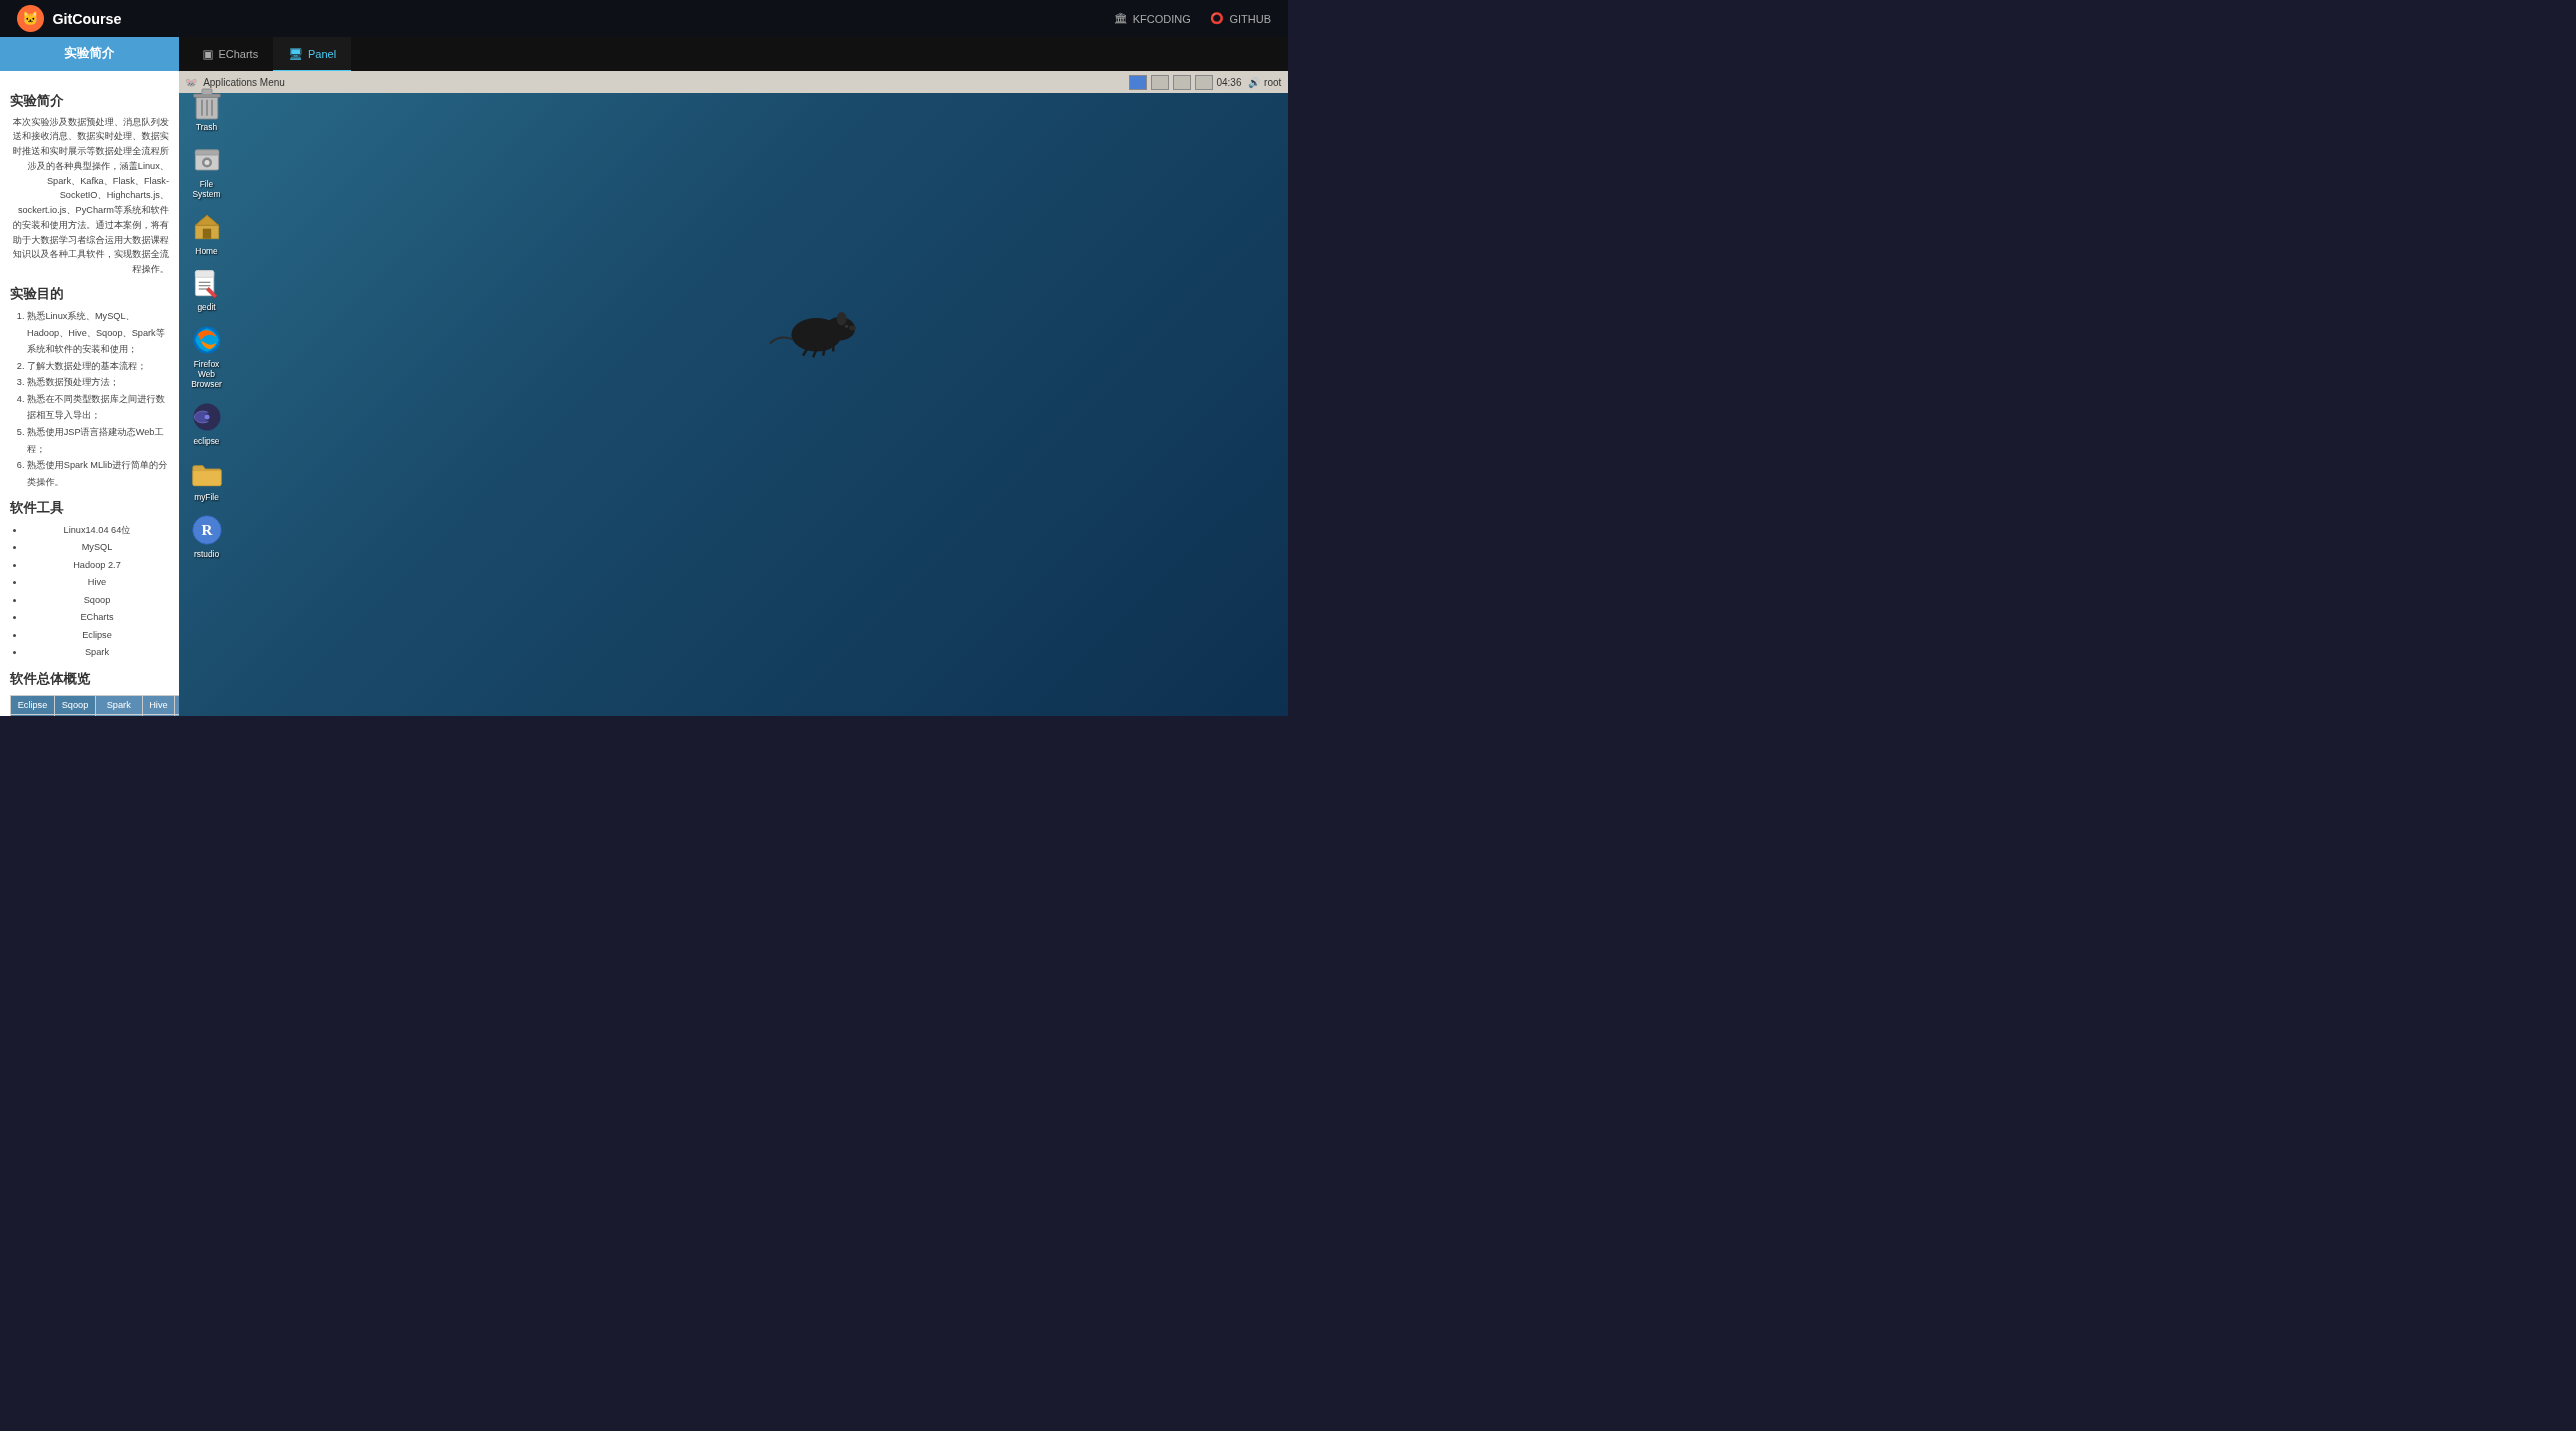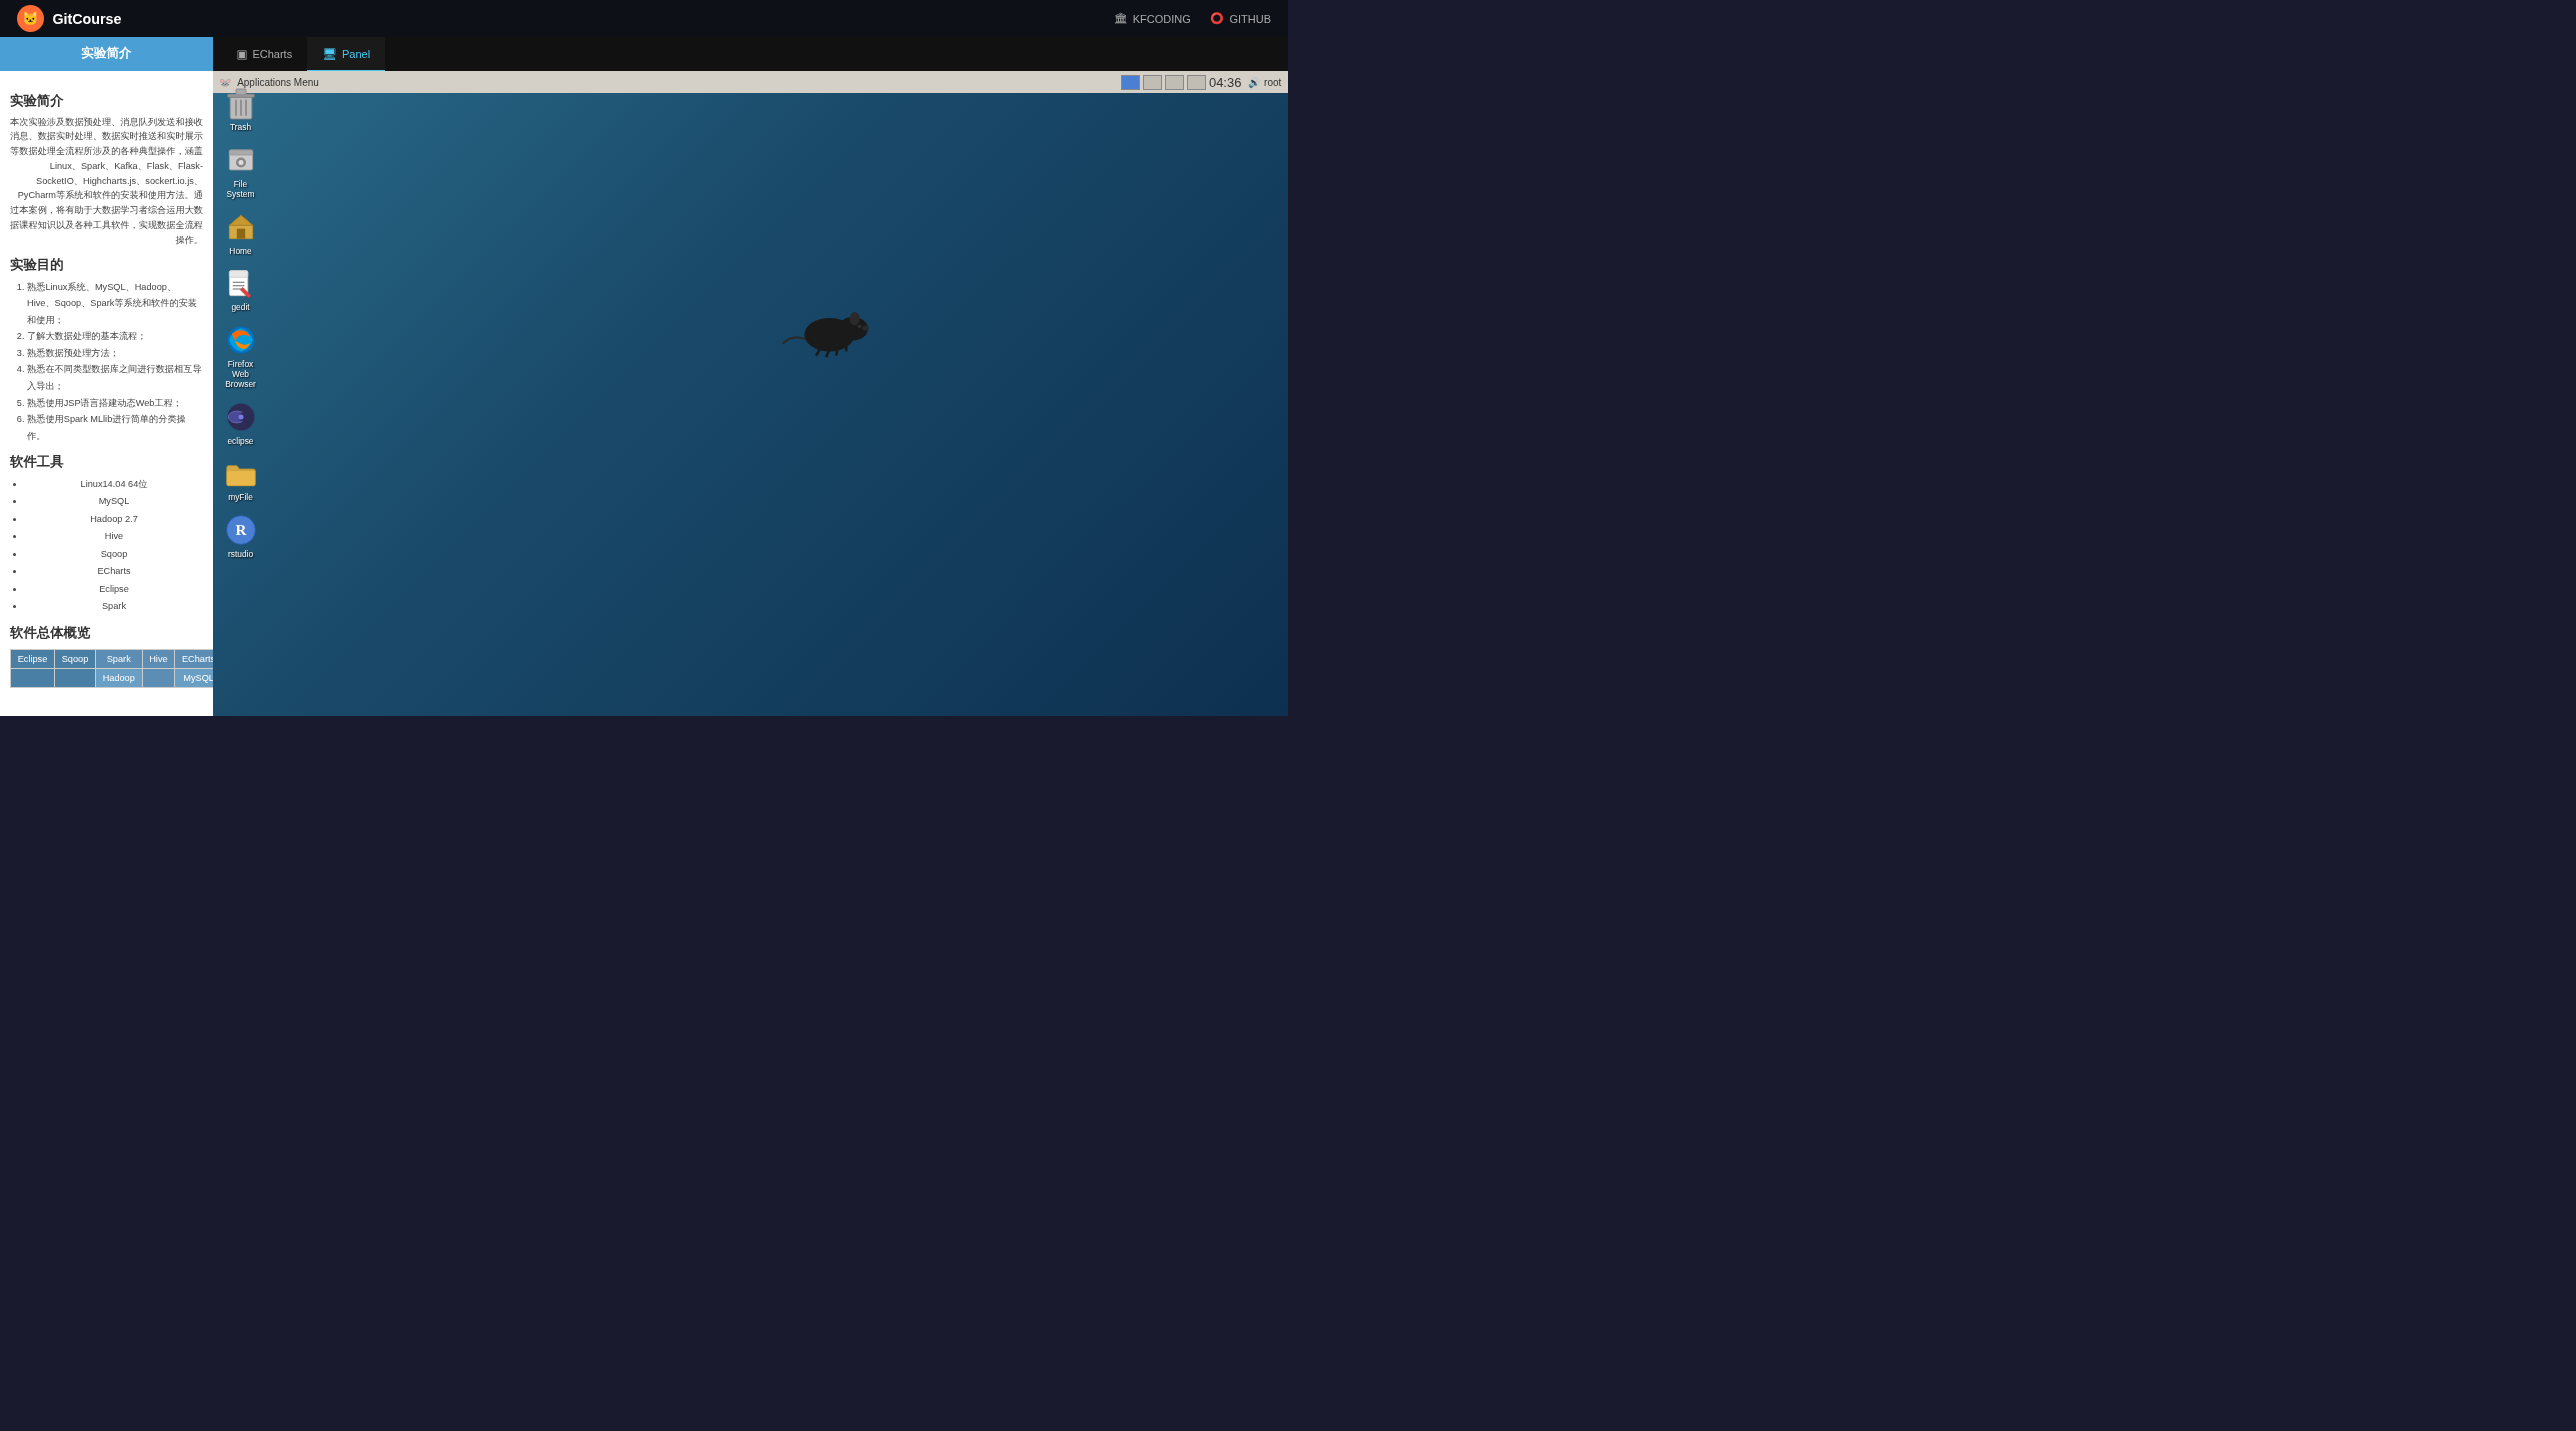--- a/index.html
+++ b/index.html
@@ -13,21 +13,21 @@
     .top-nav-left { display: flex; align-items: center; gap: 8.4px; }
     .top-nav-logo { width: 27px; height: 27px; border-radius: 50%; background: #ff6b35; display: flex; align-items: center; justify-content: center; font-size: 13.4px; }
     .top-nav-title { font-size: 14.3px; font-weight: bold; color: #fff; }
     .top-nav-right { display: flex; align-items: center; gap: 20px; }
     .top-nav-link { display: flex; align-items: center; gap: 5px; color: #aaa; font-size: 11px; text-decoration: none; }
 
     
     .main-layout { display: flex; height: calc(716px - 37px); }
 
     
-    .left-panel { width: 213px; background: #fff; display: flex; flex-direction: column; overflow-y: auto; }
+    .left-panel { width: 179px; background: #fff; display: flex; flex-direction: column; overflow-y: auto; }
     .left-panel-header { background: #4a9fd4; color: #fff; text-align: center; padding: 8.4px; font-size: 12.6px; font-weight: bold; }
     .left-panel-content { padding: 12.6px 10px; flex: 1; }
     .section-title { font-size: 13.4px; font-weight: bold; color: #333; margin: 8.4px 0 5px 0; }
     .section-text { font-size: 9.2px; color: #444; line-height: 1.6; margin-bottom: 6.7px; text-align: right; }
     .section-list { padding-left: 17px; margin-bottom: 6.7px; }
     .section-list li { font-size: 9.2px; color: #444; line-height: 1.8; }
     .bullet-list { list-style: disc; padding-left: 15px; text-align: center; }
     .bullet-list li { font-size: 9.2px; color: #444; line-height: 1.9; }
 
     
@@ -53,21 +53,21 @@
 
     
     .desktop-area { flex: 1; position: relative; background: linear-gradient(135deg, #2a6b8a 0%, #1a4a6a 40%, #0d3050 100%); overflow: hidden; }
 
     
     .app-bar { display: flex; align-items: center; justify-content: space-between; background: #d4d0c8; height: 22px; padding: 0 6.7px; }
     .app-bar-left { display: flex; align-items: center; gap: 5px; font-size: 10px; color: #333; }
     .app-bar-right { display: flex; align-items: center; gap: 3.4px; font-size: 10px; color: #333; }
     .app-bar-btn { width: 18.5px; height: 15px; background: #c0bdb5; border: 0.8px solid #888; display: flex; align-items: center; justify-content: center; font-size: 8.4px; cursor: pointer; }
     .app-bar-btn.active { background: #4a7fd4; }
-    .time-display { font-size: 13px; color: #333; margin-right: 3.4px; }
+    .time-display { font-size: 10px; color: #333; margin-right: 3.4px; }
 
     
     .desktop-icons { position: absolute; left: 0; top: 4px; bottom: 0; width: 55px; display: flex; flex-direction: column; align-items: center; padding-top: 8.4px; gap: 4.2px; }
     .desktop-icon { display: flex; flex-direction: column; align-items: center; gap: 1.7px; cursor: pointer; padding: 3.4px; border-radius: 2.5px; width: 50px; }
     .icon-img { width: 34px; height: 34px; display: flex; align-items: center; justify-content: center; font-size: 23.5px; }
     .icon-label { font-size: 8.4px; color: #fff; text-align: center; text-shadow: 0.8px 0.8px 1.7px #000; }
 
     
     ::-webkit-scrollbar { width: 5px; }
     ::-webkit-scrollbar-track { background: #f0f0f0; }

